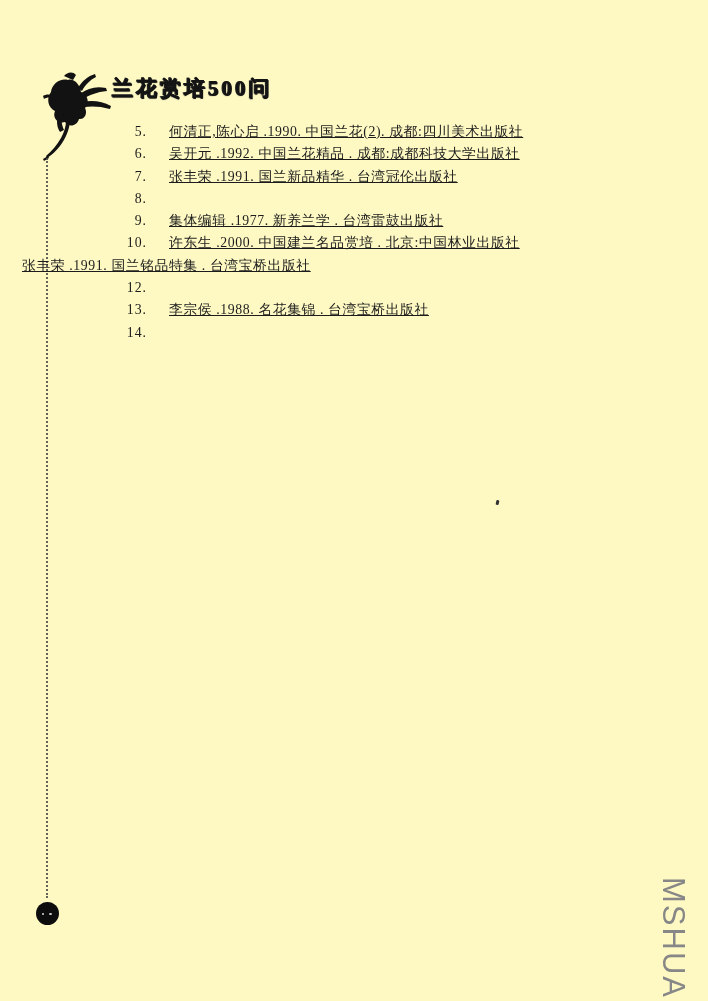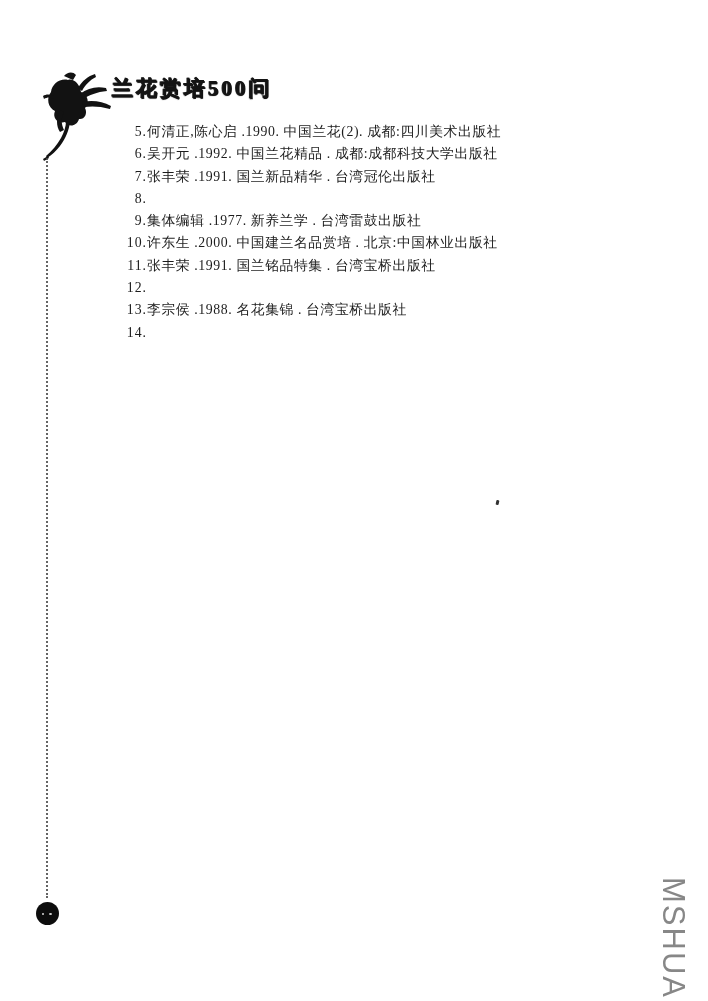--- a/index.html
+++ b/index.html
@@ -1,19 +1,19 @@
 <!DOCTYPE html>
 <html><head>
 <meta charset="utf-8">
 <style>
   html,body{margin:0;padding:0;background:#e9e9e9;}
   #canvas{
     position:relative;
     width:708px;height:1001px;
-    background:#ffffff;
+    background:#fef9c3;
     overflow:hidden;
     font-family:"Liberation Serif","DejaVu Serif",serif;
     color:#1c1c1c;
   }
   
   .sprig{position:absolute;left:40px;top:66px;width:80px;height:96px;}
   .running-head{
     position:absolute;left:112px;top:74px;
     font-size:21px;font-weight:bold;letter-spacing:3px;
     color:#141414;
@@ -26,21 +26,21 @@
   .ref-row{
     display:flex;align-items:baseline;
     height:22.3px;line-height:22.3px;
     font-size:13.8px;
     white-space:nowrap;
   }
   .ref-num{
     width:147px;text-align:right;flex:0 0 147px;
     letter-spacing:1px;
   }
-  .ref-text{margin-left:0;letter-spacing:0.6px;}
+  .ref-text{margin-left:22px;letter-spacing:0.6px;text-decoration:underline;}
   
   .dotted-rule{
     position:absolute;left:46px;top:158px;height:740px;width:0;
     border-left:2px dotted #4a4a4a;
     opacity:.85;
   }
   
   .page-dot{
     position:absolute;left:36px;top:902px;width:23px;height:23px;
     border-radius:50%;background:#0d0d0d;
@@ -104,21 +104,20 @@
       </div>
       <div class="ref-row">
         <span class="ref-num">9.</span>
         <span class="ref-text">集体编辑 .1977. 新养兰学 . 台湾雷鼓出版社</span>
       </div>
       <div class="ref-row">
         <span class="ref-num">10.</span>
         <span class="ref-text">许东生 .2000. 中国建兰名品赏培 . 北京:中国林业出版社</span>
       </div>
       <div class="ref-row">
-        <span class="ref-num">11.</span>
         <span class="ref-text">张丰荣 .1991. 国兰铭品特集 . 台湾宝桥出版社</span>
       </div>
       <div class="ref-row">
         <span class="ref-num">12.</span>
       </div>
       <div class="ref-row">
         <span class="ref-num">13.</span>
         <span class="ref-text">李宗侯 .1988. 名花集锦 . 台湾宝桥出版社</span>
       </div>
       <div class="ref-row">

